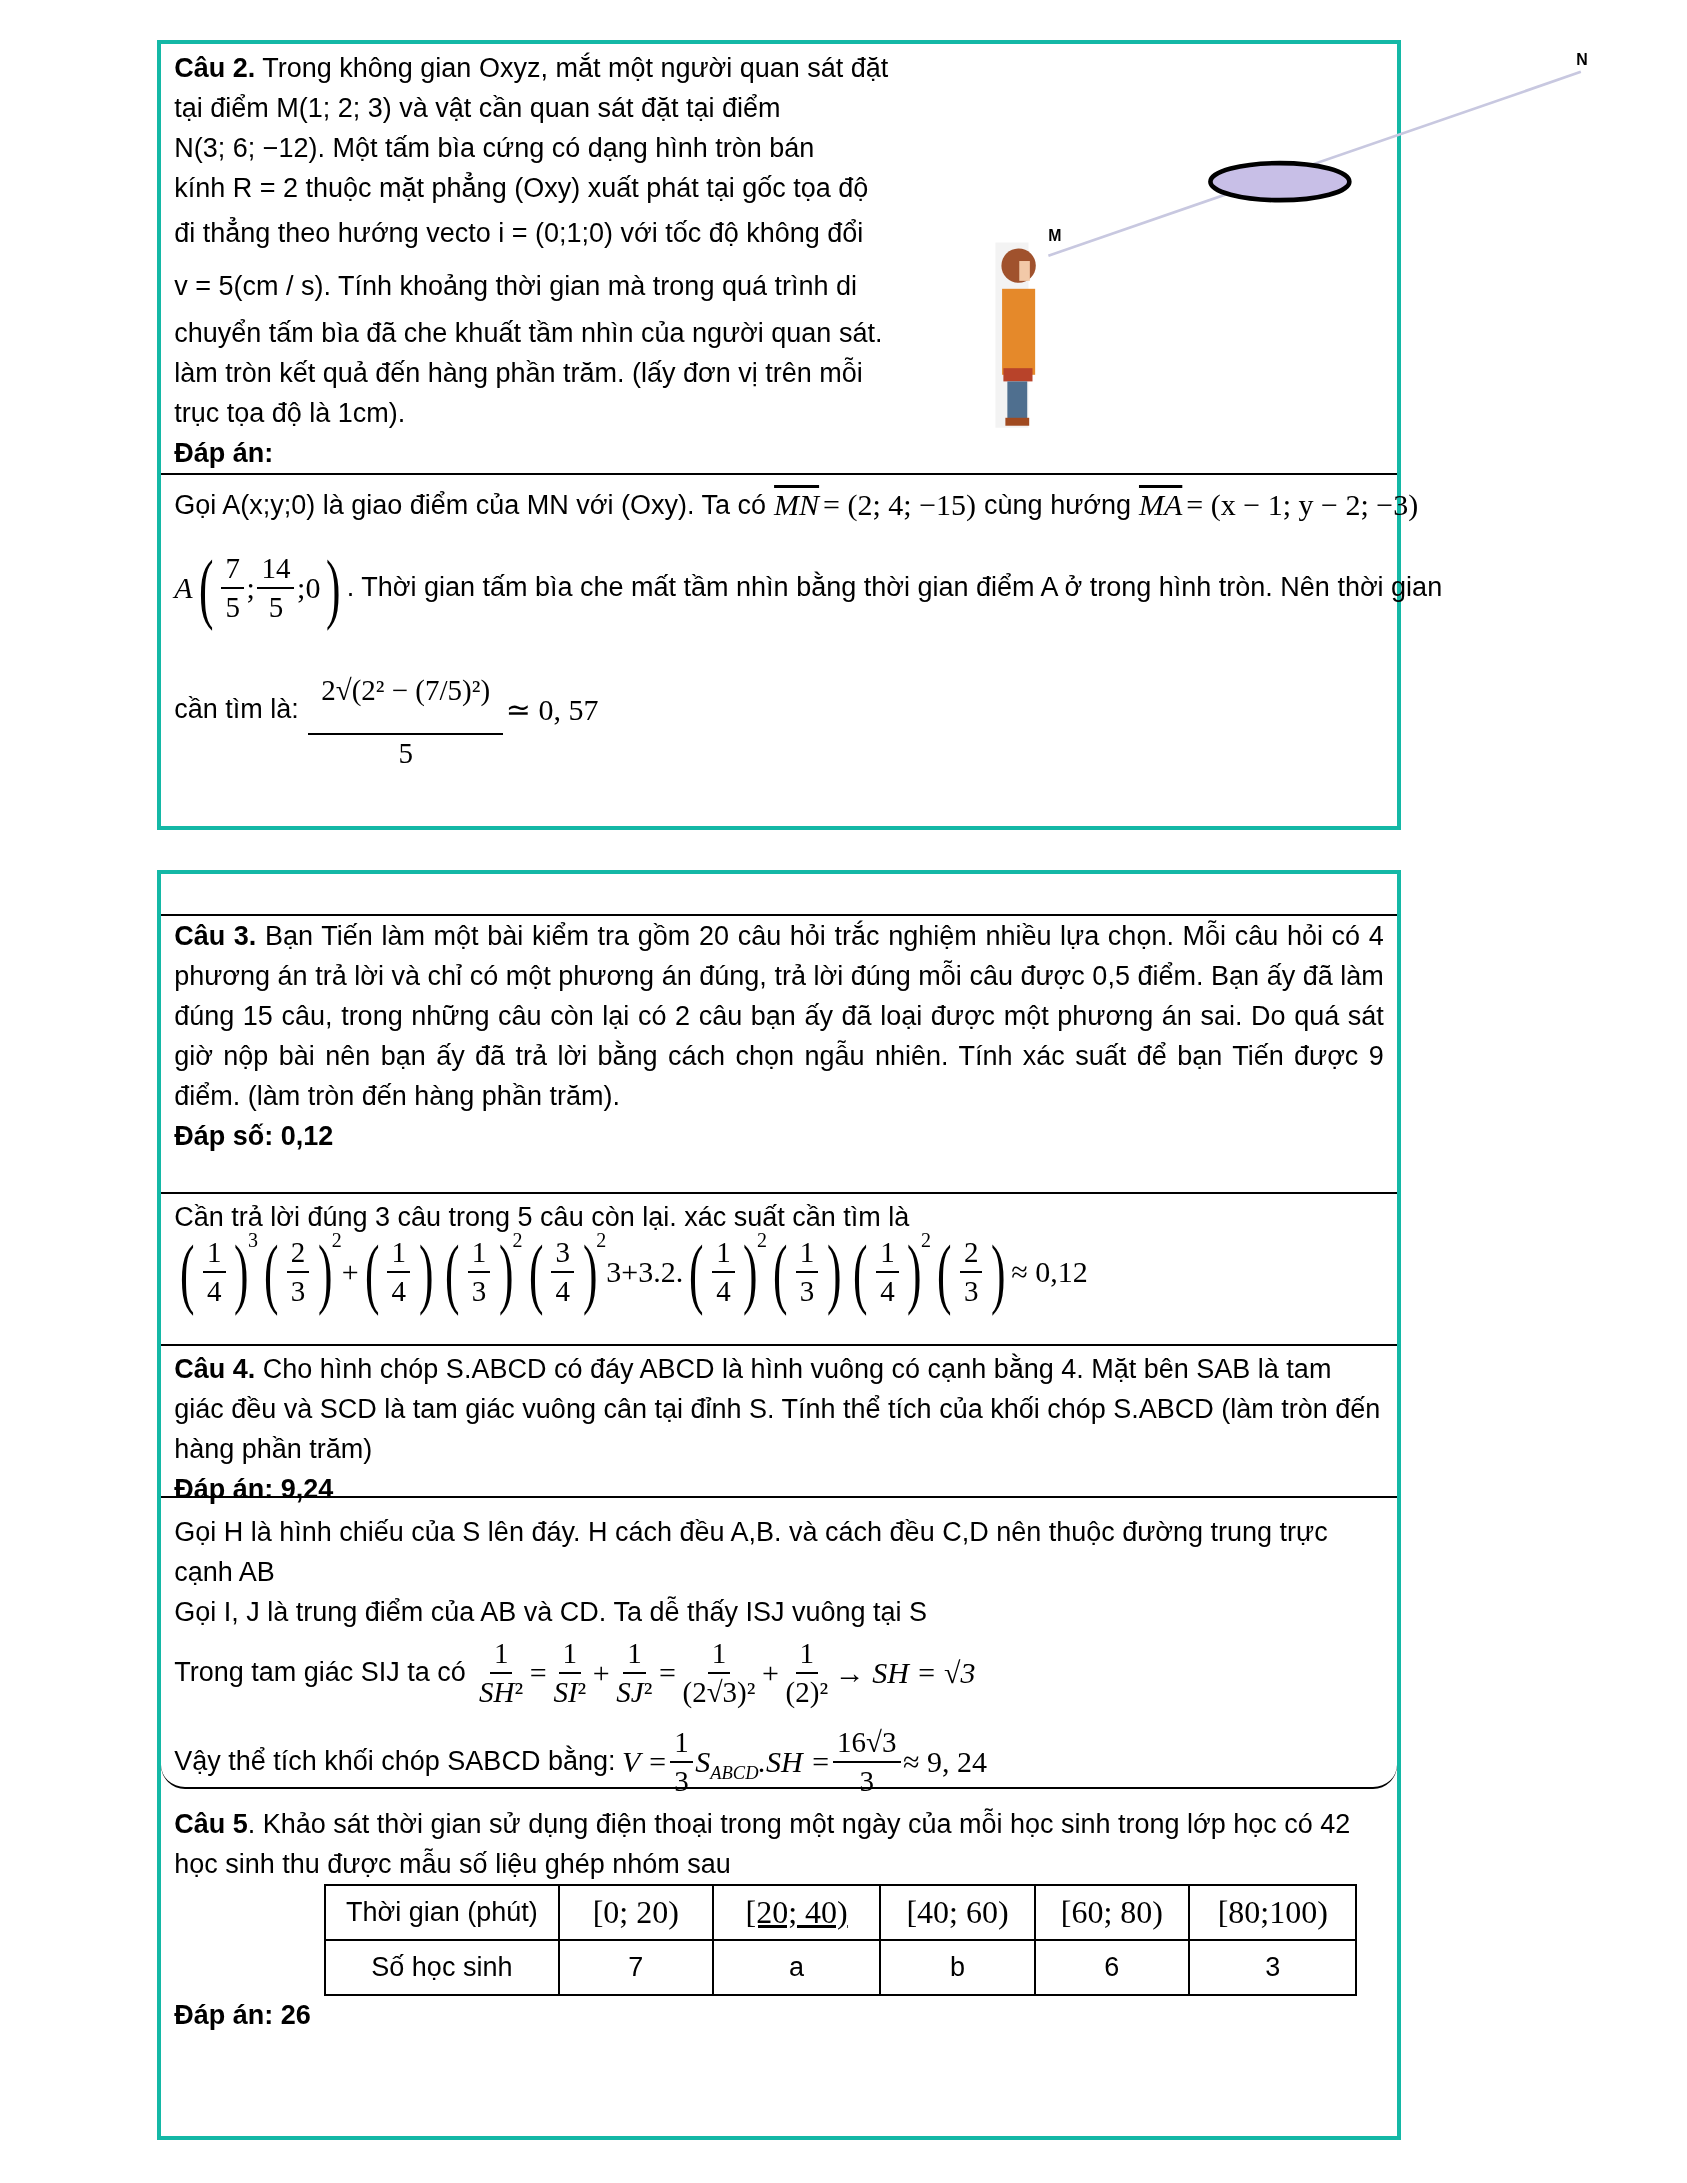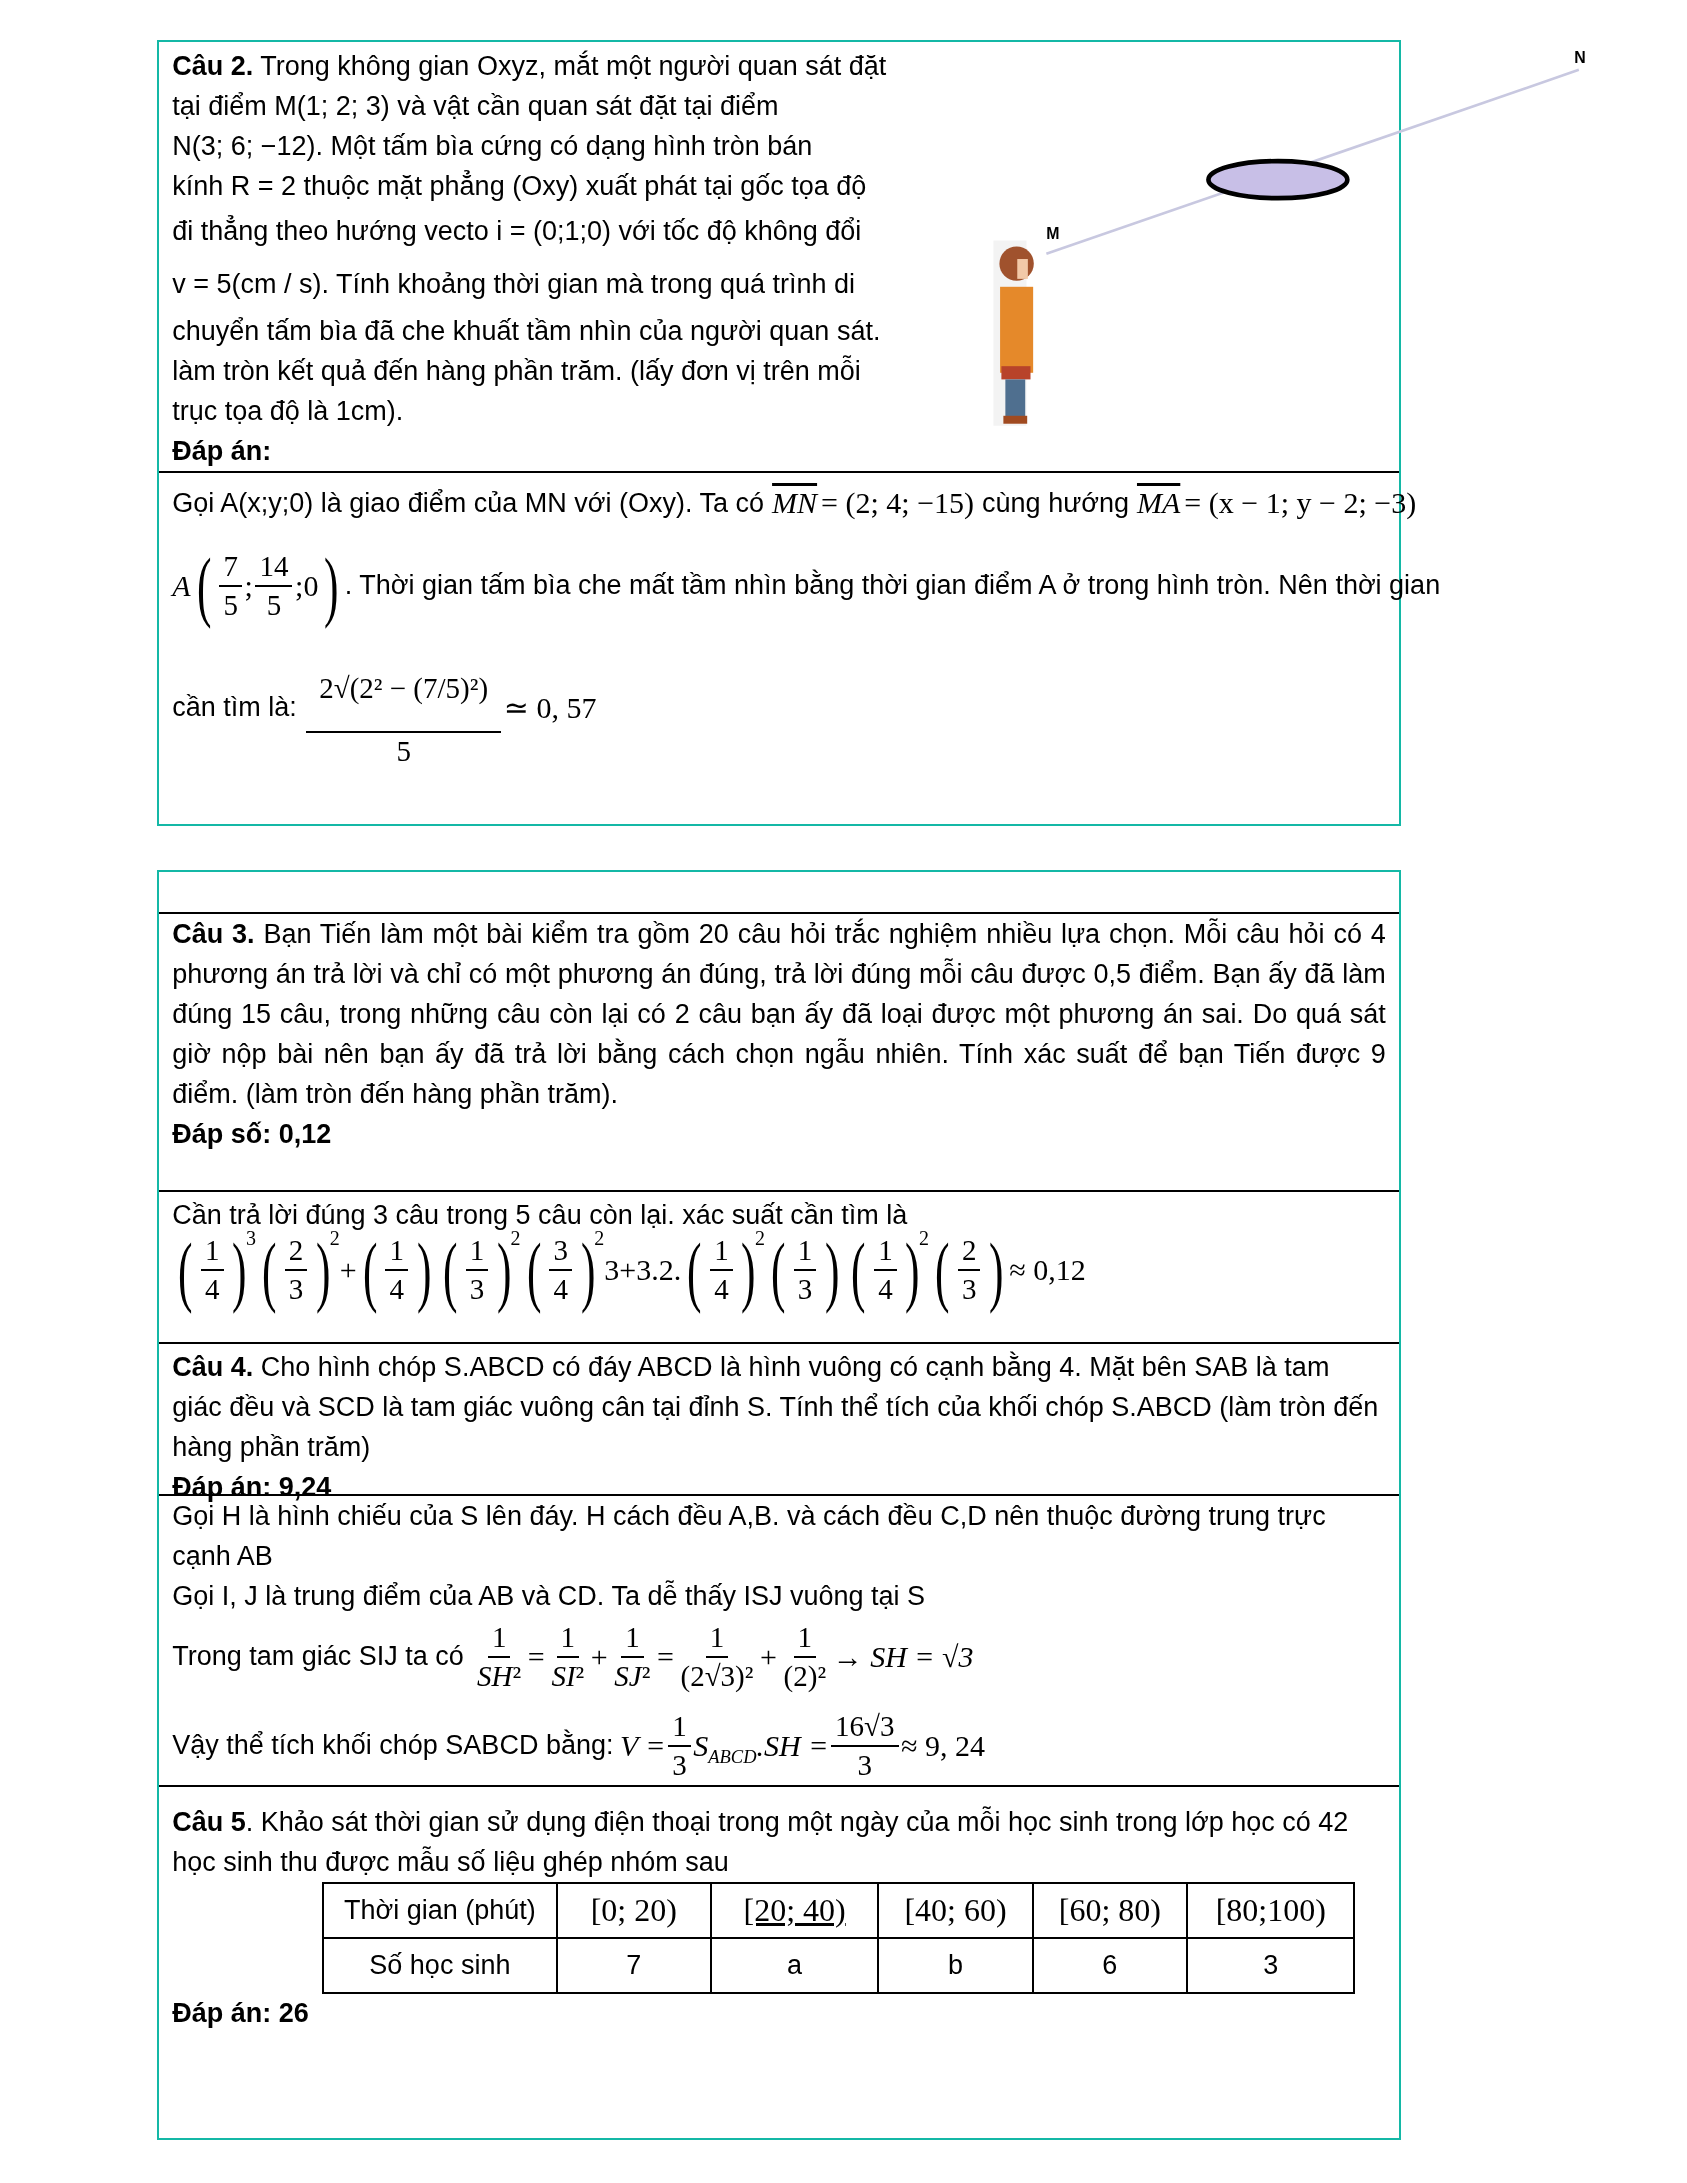--- a/index.html
+++ b/index.html
@@ -1,18 +1,18 @@
 <!DOCTYPE html>
 <html style="font-size:10.6px"><head>
 <meta charset="utf-8">
 <style>
   html, body { margin: 0; padding: 0; background: #ffffff; }
   body { width: 1687px; height: 2183px; position: relative; font-family: "Liberation Sans", sans-serif; color: #000; }
   .page { position: absolute; left: 0; top: 0; width: 1687px; height: 2183px; }
-  .box { position: absolute; left: 157px; width: 1244px; border: 2px solid #14b8a6; box-sizing: border-box; }
+  .box { position: absolute; left: 157px; width: 1244px; border: 4px solid #14b8a6; box-sizing: border-box; }
   .row { position: relative; box-sizing: border-box; border-bottom: 2px solid #000; padding: 0 13.2px; }
   .row:last-child { border-bottom: none; }
   .txt { font-size: 27px; line-height: 40px; }
   .b { font-weight: bold; }
   .math { font-family: "Liberation Serif", serif; font-style: italic; font-size: 30px; }
   .mrow { display: flex; align-items: center; font-size: 27px; white-space: nowrap; text-align: center; }
   .frac { display: inline-flex; flex-direction: column; align-items: center; font-family: "Liberation Serif", serif; font-size: 29px; margin: 0 2.6px; vertical-align: middle; }
   .frac .num { padding: 0 4px; border-bottom: 2px solid #000; line-height: 37px; }
   .frac .den { padding: 0 4px; line-height: 37px; }
   .paren { font-family: "Liberation Serif", serif; font-size: 79px; font-weight: 100; line-height: 1; transform: scaleX(0.55); display: inline-block; }
@@ -176,21 +176,21 @@
     </div>
 
     <div class="row" style="height:152px; padding-top:2.6px;">
       <div class="txt">
         <span class="b">Câu 4.</span>
         <span>Cho hình chóp S.ABCD có đáy ABCD là hình vuông có cạnh bằng 4. Mặt bên SAB là tam giác đều và SCD là tam giác vuông cân tại đỉnh S. Tính thể tích của khối chóp S.ABCD (làm tròn đến hàng phần trăm)</span>
       </div>
       <div class="txt b">Đáp án: 9,24</div>
     </div>
 
-    <div class="row" style="height:291px; padding-top:0;">
+    <div class="row" style="height:291px; padding-top:14px;border-radius:24px;">
       <div class="txt">Gọi H là hình chiếu của S lên đáy. H cách đều A,B. và cách đều C,D nên thuộc đường trung trực cạnh AB</div>
       <div class="txt">Gọi I, J là trung điểm của AB và CD. Ta dễ thấy ISJ vuông tại S</div>
       <div class="mrow" style="margin-top:2.6px;">
         <span>Trong tam giác SIJ ta có</span>
         <span class="frac" style="margin-left:9.3px;">
             <span class="num">1</span>
             <span class="den"><i>SH</i>²</span>
           </span>
           <span class="serif">=</span>
         <span class="frac">

